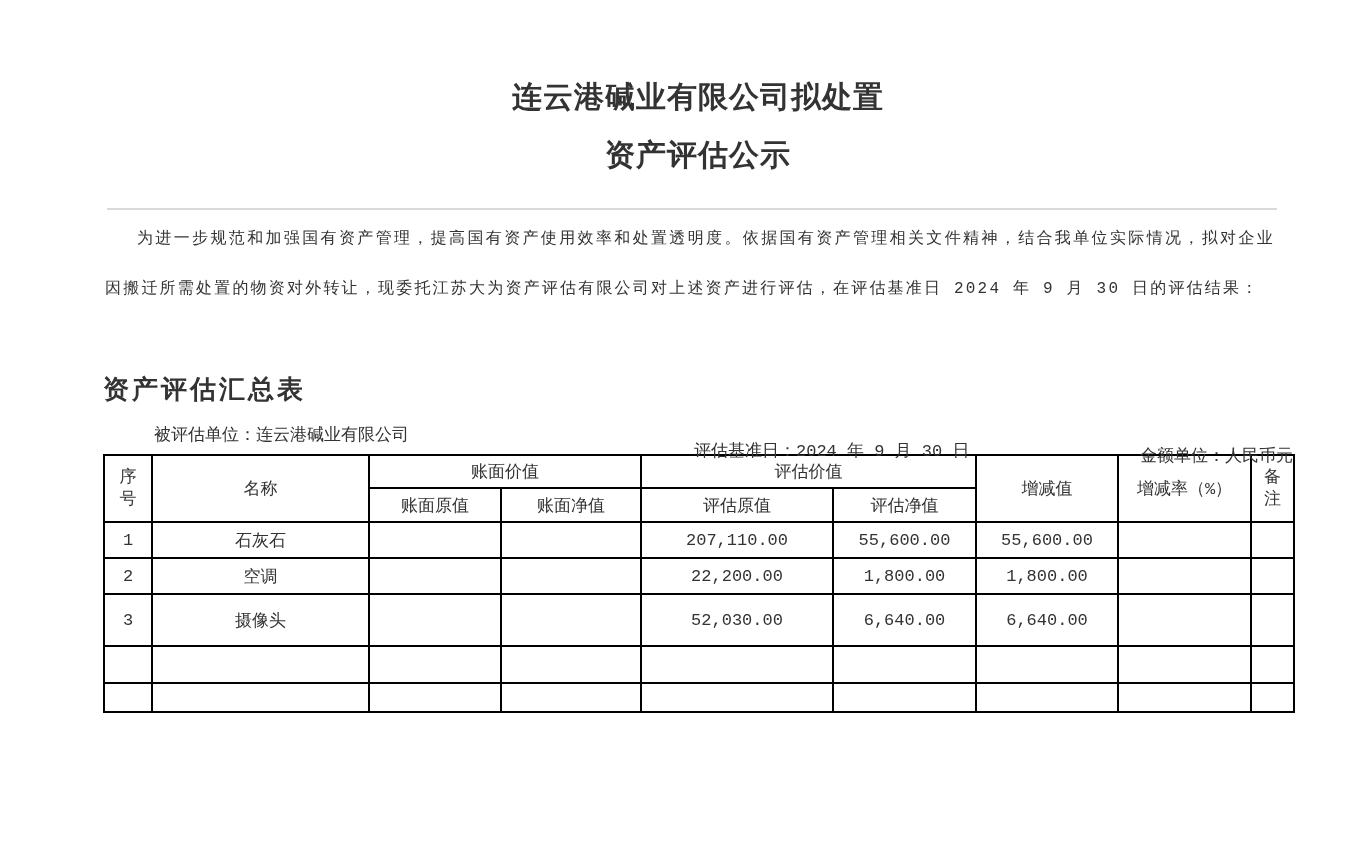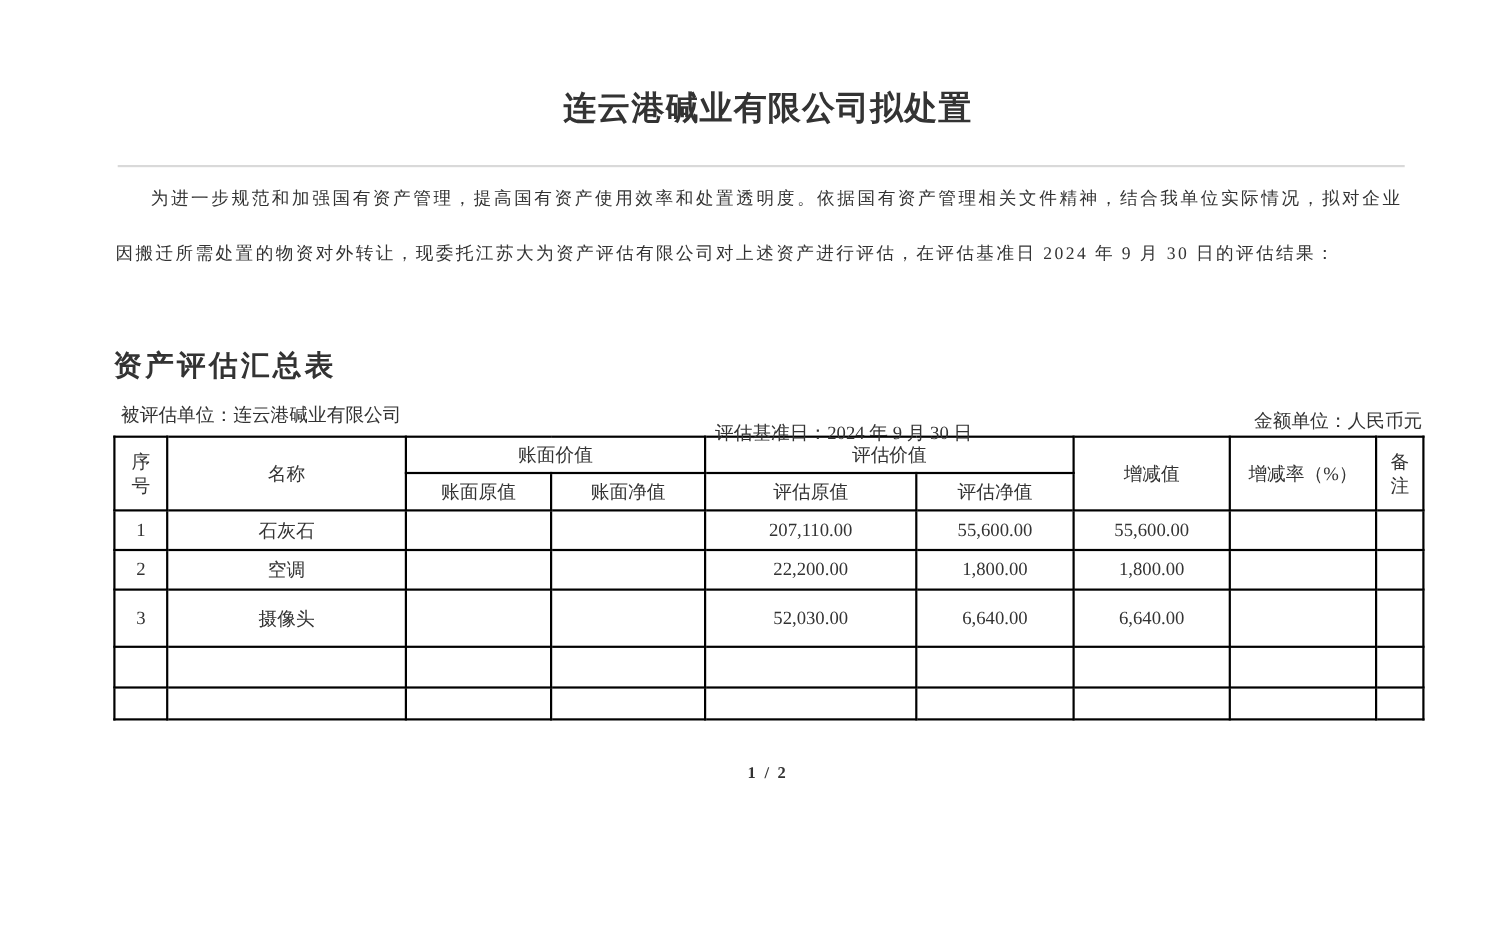--- a/index.html
+++ b/index.html
@@ -4,21 +4,21 @@
 <style>
   * { box-sizing: border-box; }
   html, body { margin: 0; padding: 0; }
   body {
     width: 1356px; height: 856px;
     background: #ffffff;
     font-family: "Liberation Serif", "DejaVu Serif", serif;
     color: #333333;
     overflow: hidden;
   }
-  .page { position: relative; width: 1356px; height: 856px; }
+  .page { position: relative; width: 1356px; height: 856px; font-family: Liberation Mono, monospace; }
   .content { margin-left: 103px; width: 1190px; }
 
   .doc-title {
     padding-top: 70px;
     text-align: center;
     font-size: 30px;
     font-weight: bold;
     line-height: 58px;
     letter-spacing: 1px;
   }
@@ -50,24 +50,25 @@
     line-height: 34px;
     letter-spacing: 3px;
   }
 
   .meta-row {
     position: relative;
     margin-top: 16px;
     height: 24px;
     font-size: 17px;
     line-height: 24px;
+    margin-left: 44px;
   }
   .meta-left  { position: absolute; left: 7px; top: 0; }
   .meta-center{ position: absolute; left: 547px; top: 16px; }
-  .meta-right { position: absolute; right: 0; top: 5px; }
+  .meta-right { position: absolute; right: 0; top: 21px; }
 
   table.summary {
     margin-top: 6px;
     border-collapse: collapse;
     table-layout: fixed;
     width: 1190px;
   }
   table.summary th, table.summary td {
     border: 2px solid #000000;
     font-weight: normal;
@@ -102,20 +103,21 @@
   }
 </style>
 </head>
 <body>
 
 <div class="page">
   <div class="content">
 
     <div class="doc-title">
       <span class="t-line">连云港碱业有限公司拟处置</span>
+      <span class="t-line">资产评估公示</span>
     </div>
 
     <div class="divider"></div>
 
     <p class="body-paragraph">为进一步规范和加强国有资产管理，提高国有资产使用效率和处置透明度。依据国有资产管理相关文件精神，结合我单位实际情况，拟对企业因搬迁所需处置的物资对外转让，现委托江苏大为资产评估有限公司对上述资产进行评估，在评估基准日 2024 年 9 月 30 日的评估结果：</p>
 
     <div class="table-title">资产评估汇总表</div>
 
     <div class="meta-row">
       <span class="meta-left">被评估单位：连云港碱业有限公司</span>
@@ -203,16 +205,15 @@
         <td></td>
         <td class="c-eval-orig"></td>
         <td class="c-eval-net"></td>
         <td class="c-change"></td>
         <td></td>
         <td></td>
       </tr>
     </tbody>
       </table>
 
-    <div class="footer">1 / 2</div>
 
   </div>
 </div>
 
 </body></html>

